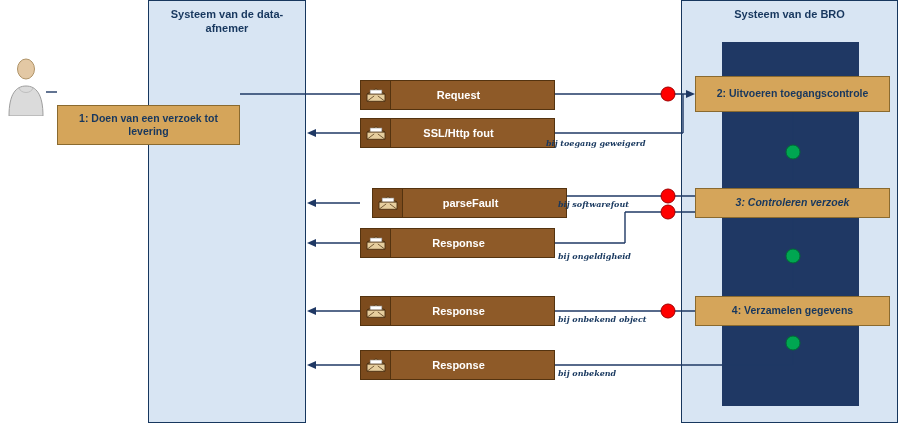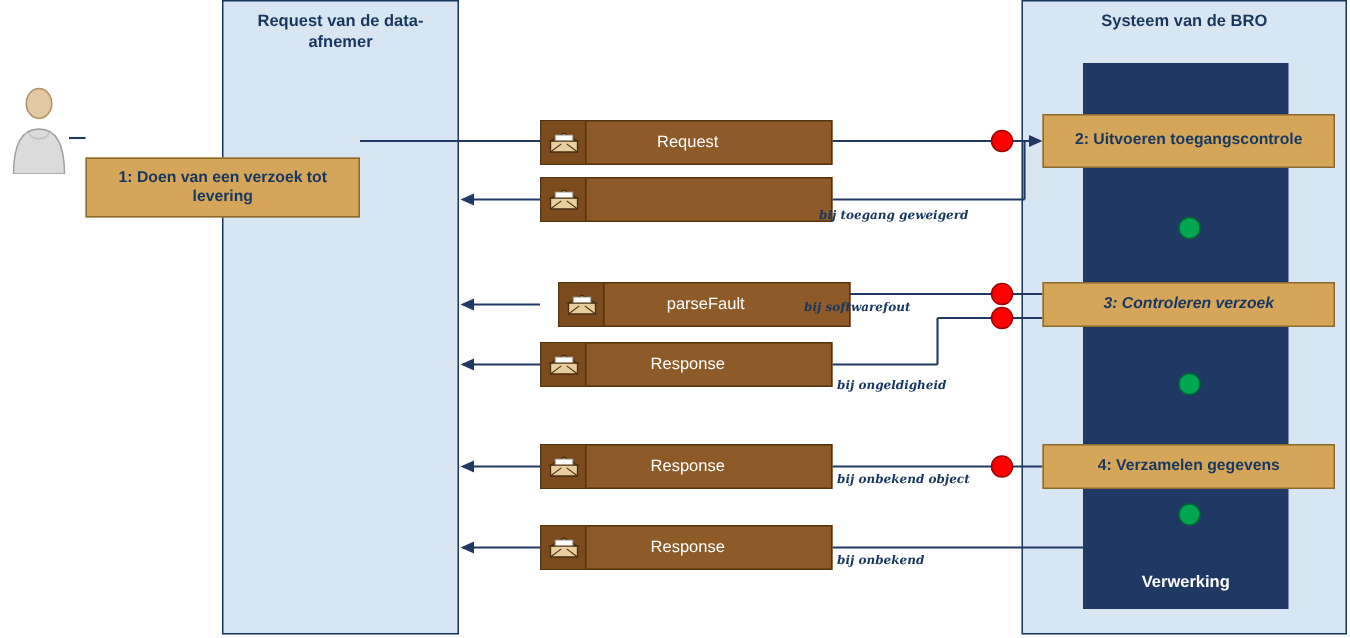--- a/index.html
+++ b/index.html
@@ -30,44 +30,43 @@
   .msg{
     position:absolute;width:195px;height:30px;background:#8E5A28;
     border:1px solid #54330F;box-sizing:border-box;display:flex;
     align-items:center;z-index:10;
   }
   .msg .icon-wrap{
     width:30px;height:100%;display:flex;align-items:center;justify-content:center;
     background:#7C4B1D;border-right:1px solid #54330F;box-sizing:border-box;
   }
   .msg .lbl{
-    flex:1;text-align:center;font-weight:normal;font-size:11px;color:#ffffff;
+    flex:1;text-align:center;font-weight:bold;font-size:11px;color:#ffffff;
     padding-right:28px;
   }
   .note{
     position:absolute;font-family:"DejaVu Serif",serif;font-style:italic;
     font-weight:bold;font-size:8px;color:#17375E;white-space:nowrap;z-index:11;
   }
   .actor{position:absolute;left:5px;top:58px;width:42px;height:58px;z-index:10;}
   #wires{position:absolute;left:0;top:0;z-index:5;pointer-events:none;}
 </style>
 </head>
 <body>
 
 <div id="canvas">
 
   <div class="sys-col" style="left:148px;width:158px;">
-    <div class="sys-title">Request van de data-afnemer</div>
+    <div class="sys-title">Systeem van de data-afnemer</div>
   </div>
   <div class="sys-col" style="left:681px;width:217px;">
     <div class="sys-title">Systeem van de BRO</div>
   </div>
 
   <div class="panel" style="left:722px;top:42px;width:137px;height:364px;"></div>
-  <div class="panel-label">Verwerking</div>
 
   <svg id="wires" width="900" height="425">
     <g stroke="#1F3864" stroke-width="1.4">
       <line x1="46" y1="92" x2="57" y2="92"></line>
       <line x1="240" y1="94" x2="360" y2="94"></line>
       <line x1="555" y1="94" x2="688" y2="94"></line>
       <line x1="683" y1="94" x2="683" y2="133"></line>
       <line x1="683" y1="133" x2="555" y2="133"></line>
       <line x1="360" y1="133" x2="309" y2="133"></line>
       <line x1="793" y1="112" x2="793" y2="181"></line>
@@ -141,20 +140,21 @@
 
   <div class="msg" style="left:360px;top:118px;">
     <span class="icon-wrap">
       <svg width="22" height="18" viewBox="0 0 24 20">
         <path d="M2 9 L12 3 L22 9 Z" fill="#C89B5A" stroke="#4A2E10"></path>
         <rect x="5.5" y="4.5" width="13" height="9" fill="#FFFFFF" stroke="#999" stroke-width="0.6"></rect>
         <path d="M2 9 L22 9 L22 17 L2 17 Z" fill="#E6CE9E" stroke="#4A2E10"></path>
         <path d="M2 17 L10 11 M22 17 L14 11" stroke="#4A2E10" stroke-width="0.8" fill="none"></path>
       </svg>
     </span>
+    <span class="lbl">SSL/Http fout</span>
   </div>
 
   <div class="msg" style="left:372px;top:188px;">
     <span class="icon-wrap">
       <svg width="22" height="18" viewBox="0 0 24 20">
         <path d="M2 9 L12 3 L22 9 Z" fill="#C89B5A" stroke="#4A2E10"></path>
         <rect x="5.5" y="4.5" width="13" height="9" fill="#FFFFFF" stroke="#999" stroke-width="0.6"></rect>
         <path d="M2 9 L22 9 L22 17 L2 17 Z" fill="#E6CE9E" stroke="#4A2E10"></path>
         <path d="M2 17 L10 11 M22 17 L14 11" stroke="#4A2E10" stroke-width="0.8" fill="none"></path>
       </svg>
@@ -192,18 +192,18 @@
         <path d="M2 9 L12 3 L22 9 Z" fill="#C89B5A" stroke="#4A2E10"></path>
         <rect x="5.5" y="4.5" width="13" height="9" fill="#FFFFFF" stroke="#999" stroke-width="0.6"></rect>
         <path d="M2 9 L22 9 L22 17 L2 17 Z" fill="#E6CE9E" stroke="#4A2E10"></path>
         <path d="M2 17 L10 11 M22 17 L14 11" stroke="#4A2E10" stroke-width="0.8" fill="none"></path>
       </svg>
     </span>
     <span class="lbl">Response</span>
   </div>
 
   <div class="note" style="left:546px;top:138px;">bij toegang geweigerd</div>
-  <div class="note" style="left:536px;top:199px;">bij softwarefout</div>
+  <div class="note" style="left:558px;top:199px;">bij softwarefout</div>
   <div class="note" style="left:558px;top:251px;">bij ongeldigheid</div>
   <div class="note" style="left:558px;top:314px;">bij onbekend object</div>
   <div class="note" style="left:558px;top:368px;">bij onbekend</div>
 
 </div>
 
 </body></html>

